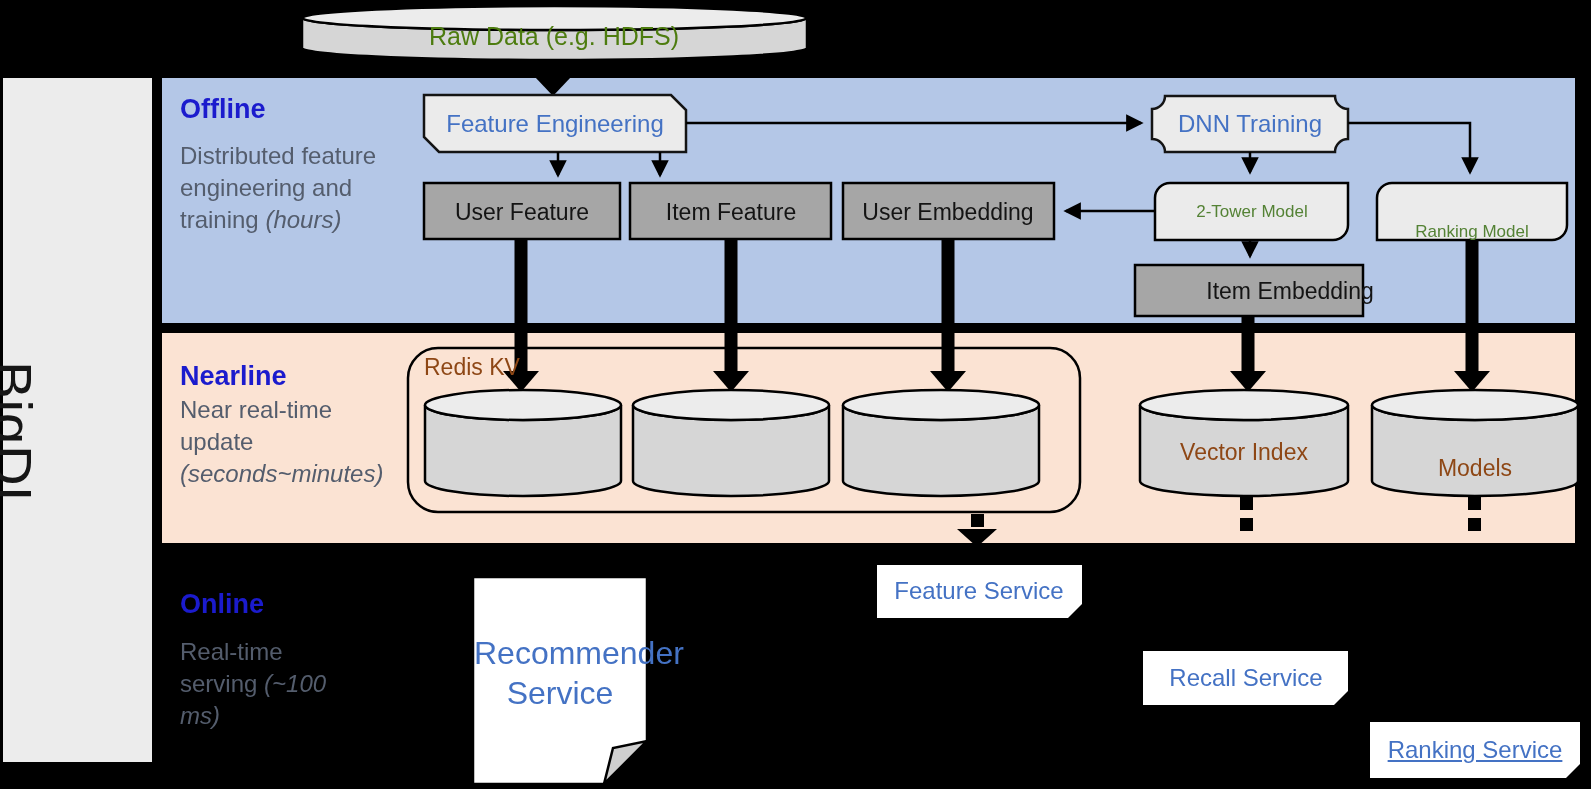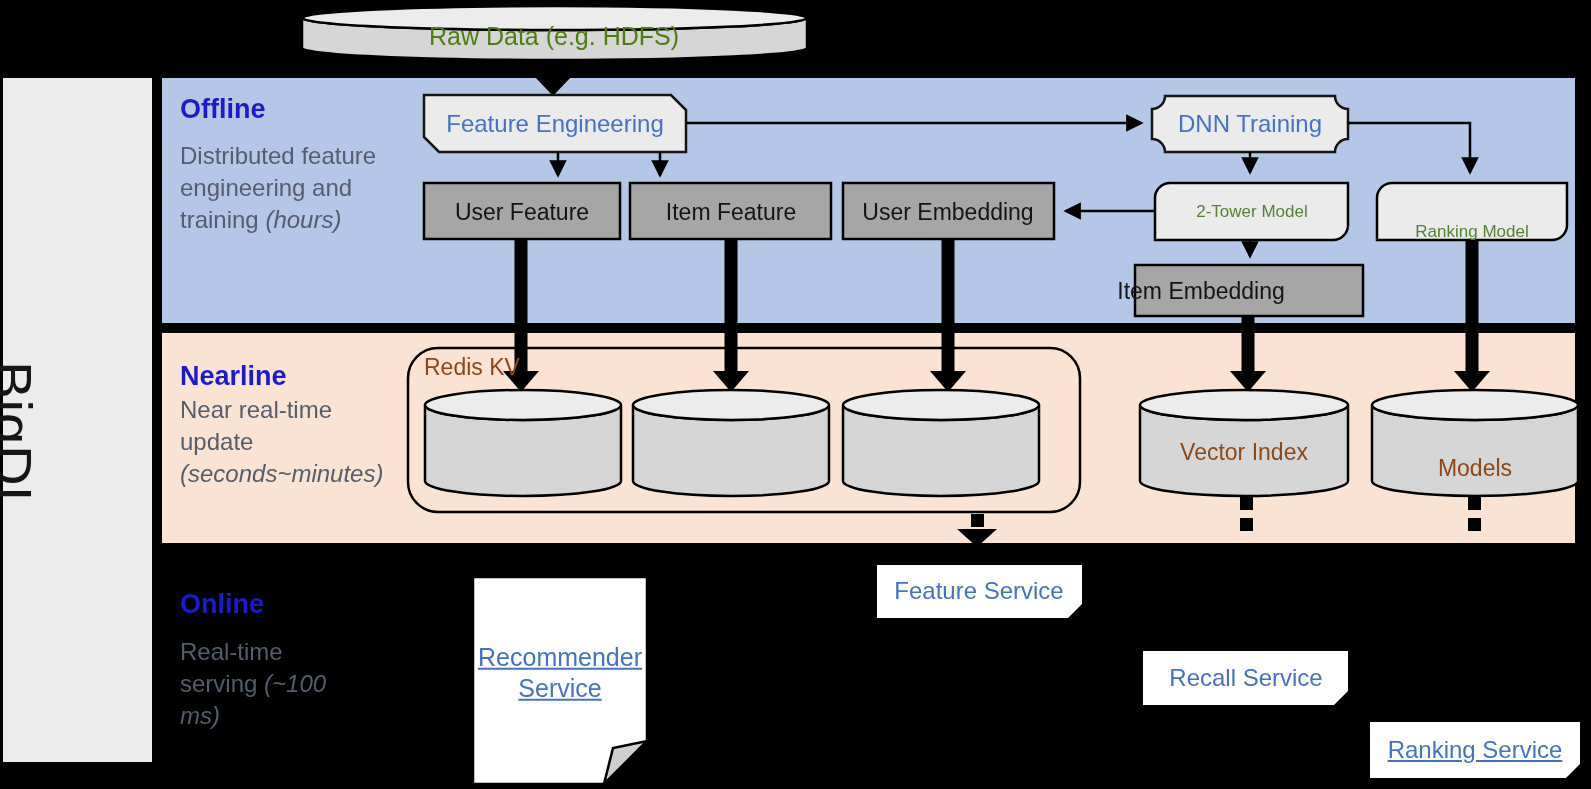--- a/index.html
+++ b/index.html
@@ -14,21 +14,21 @@
   .ctr{transform:translate(-50%,-50%);text-align:center;}
   .node-blue{color:#4472c4;font-size:24px;}
   .node-green{color:#548235;font-size:17px;}
   .node-dark{color:#141414;font-size:23px;}
   .node-brown{color:#8e4715;font-size:23px;}
   .svc{color:#4472c4;font-size:24px;}
   .sec-title{font-size:27px;font-weight:600;color:#1b1bcd;}
   .sec-sub{font-size:24px;line-height:1.33;color:#545d6d;white-space:normal;}
   .sec-sub .it{font-style:italic;}
   #lbl-brand{writing-mode:vertical-rl;font-size:56px;color:#161616;letter-spacing:1px;}
-  #lbl-recommender{white-space:normal;width:172px;font-size:25px;line-height:1.25;text-decoration:underline;}
+  #lbl-recommender{white-space:normal;width:172px;font-size:32px;line-height:1.25;}
 </style>
 </head>
 <body>
 
 <div id="stage">
 
   <div class="band" id="brand-bar"></div>
   <div class="band" id="band-offline"></div>
   <div class="band" id="band-nearline"></div>
 
@@ -153,21 +153,21 @@
   <div class="lbl sec-title" style="left:180px;top:589px;">Online</div>
   <div class="lbl sec-sub" style="left:180px;top:636px;width:165px;"><span>Real-time serving </span><span class="it">(~100 ms)</span></div>
 
   <div class="lbl ctr node-blue" style="left:555px;top:124px;">Feature Engineering</div>
   <div class="lbl ctr node-blue" style="left:1250px;top:124px;">DNN Training</div>
   <div class="lbl ctr node-dark" style="left:522px;top:212px;">User Feature</div>
   <div class="lbl ctr node-dark" style="left:731px;top:212px;">Item Feature</div>
   <div class="lbl ctr node-dark" style="left:948px;top:212px;">User Embedding</div>
   <div class="lbl ctr node-green" style="left:1252px;top:212px;">2-Tower Model</div>
   <div class="lbl ctr node-green" style="left:1472px;top:212px;margin-top:20px;">Ranking Model</div>
-  <div class="lbl ctr node-dark" style="left:1201px;top:291px;">Item Embedding</div>
+  <div class="lbl ctr node-dark" style="left:1290px;top:291px;">Item Embedding</div>
 
   <div class="lbl node-brown" style="left:424px;top:354px;">Redis KV</div>
   <div class="lbl ctr node-brown" style="left:1244px;top:452px;">Vector Index</div>
   <div class="lbl ctr node-brown" style="left:1475px;top:452px;margin-top:16px;">Models</div>
 
   <div class="lbl ctr svc" id="lbl-recommender" style="left:560px;top:673px;">Recommender Service</div>
   <div class="lbl ctr svc" style="left:979px;top:591px;">Feature Service</div>
   <div class="lbl ctr svc" style="left:1246px;top:678px;">Recall Service</div>
   <div class="lbl ctr svc" style="left:1475px;top:750px;text-decoration:underline;">Ranking Service</div>
 

